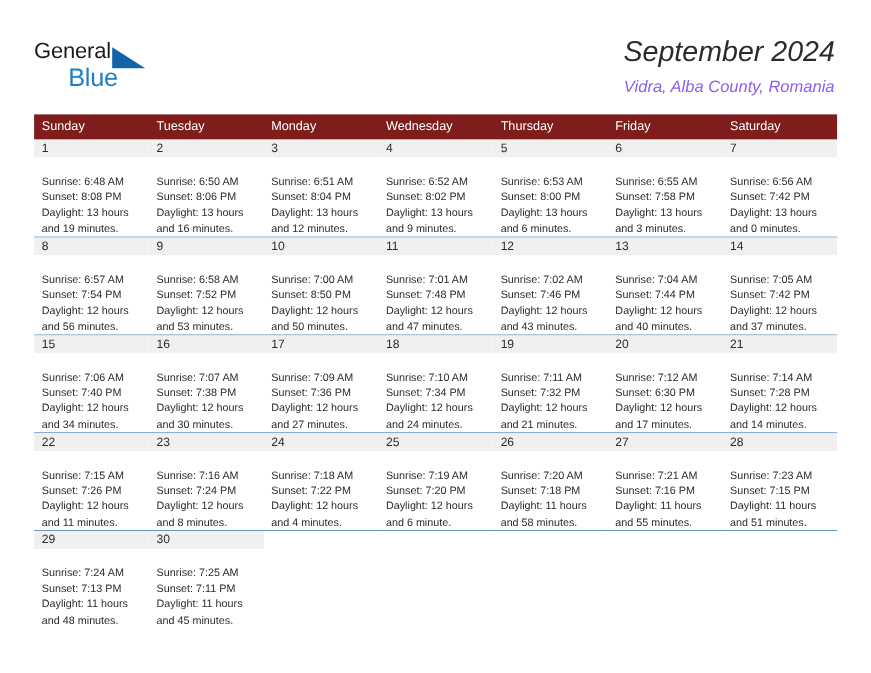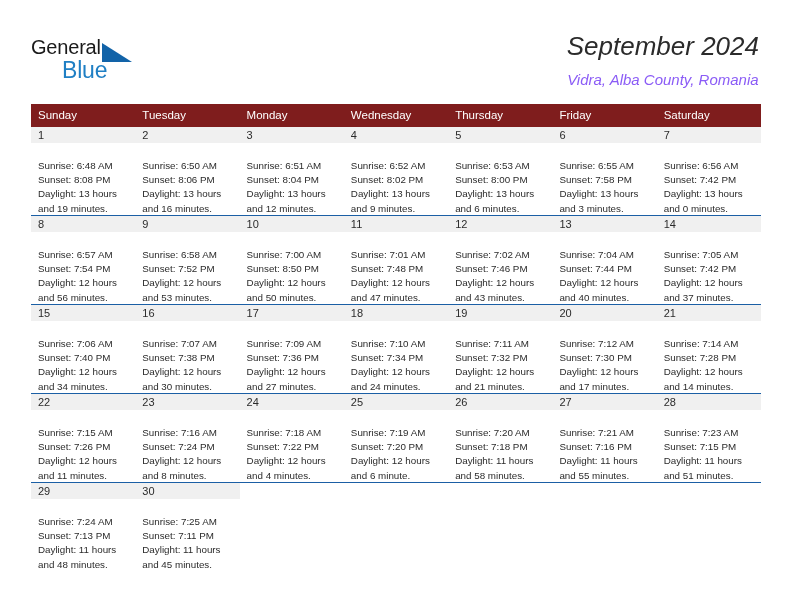--- a/index.html
+++ b/index.html
@@ -361,21 +361,21 @@
           <div>Sunrise: 7:11 AM</div>
           <div>Sunset: 7:32 PM</div>
           <div>Daylight: 12 hours</div>
           <div>and 21 minutes.</div>
         </div>
       </div>
       <div class="day-cell">
         <div class="day-number-band">20</div>
         <div class="day-details">
           <div>Sunrise: 7:12 AM</div>
-          <div>Sunset: 7:30 PM</div>
+          <div>Sunset: 6:30 PM</div>
           <div>Daylight: 12 hours</div>
           <div>and 17 minutes.</div>
         </div>
       </div>
       <div class="day-cell">
         <div class="day-number-band">21</div>
         <div class="day-details">
           <div>Sunrise: 7:14 AM</div>
           <div>Sunset: 7:28 PM</div>
           <div>Daylight: 12 hours</div>

